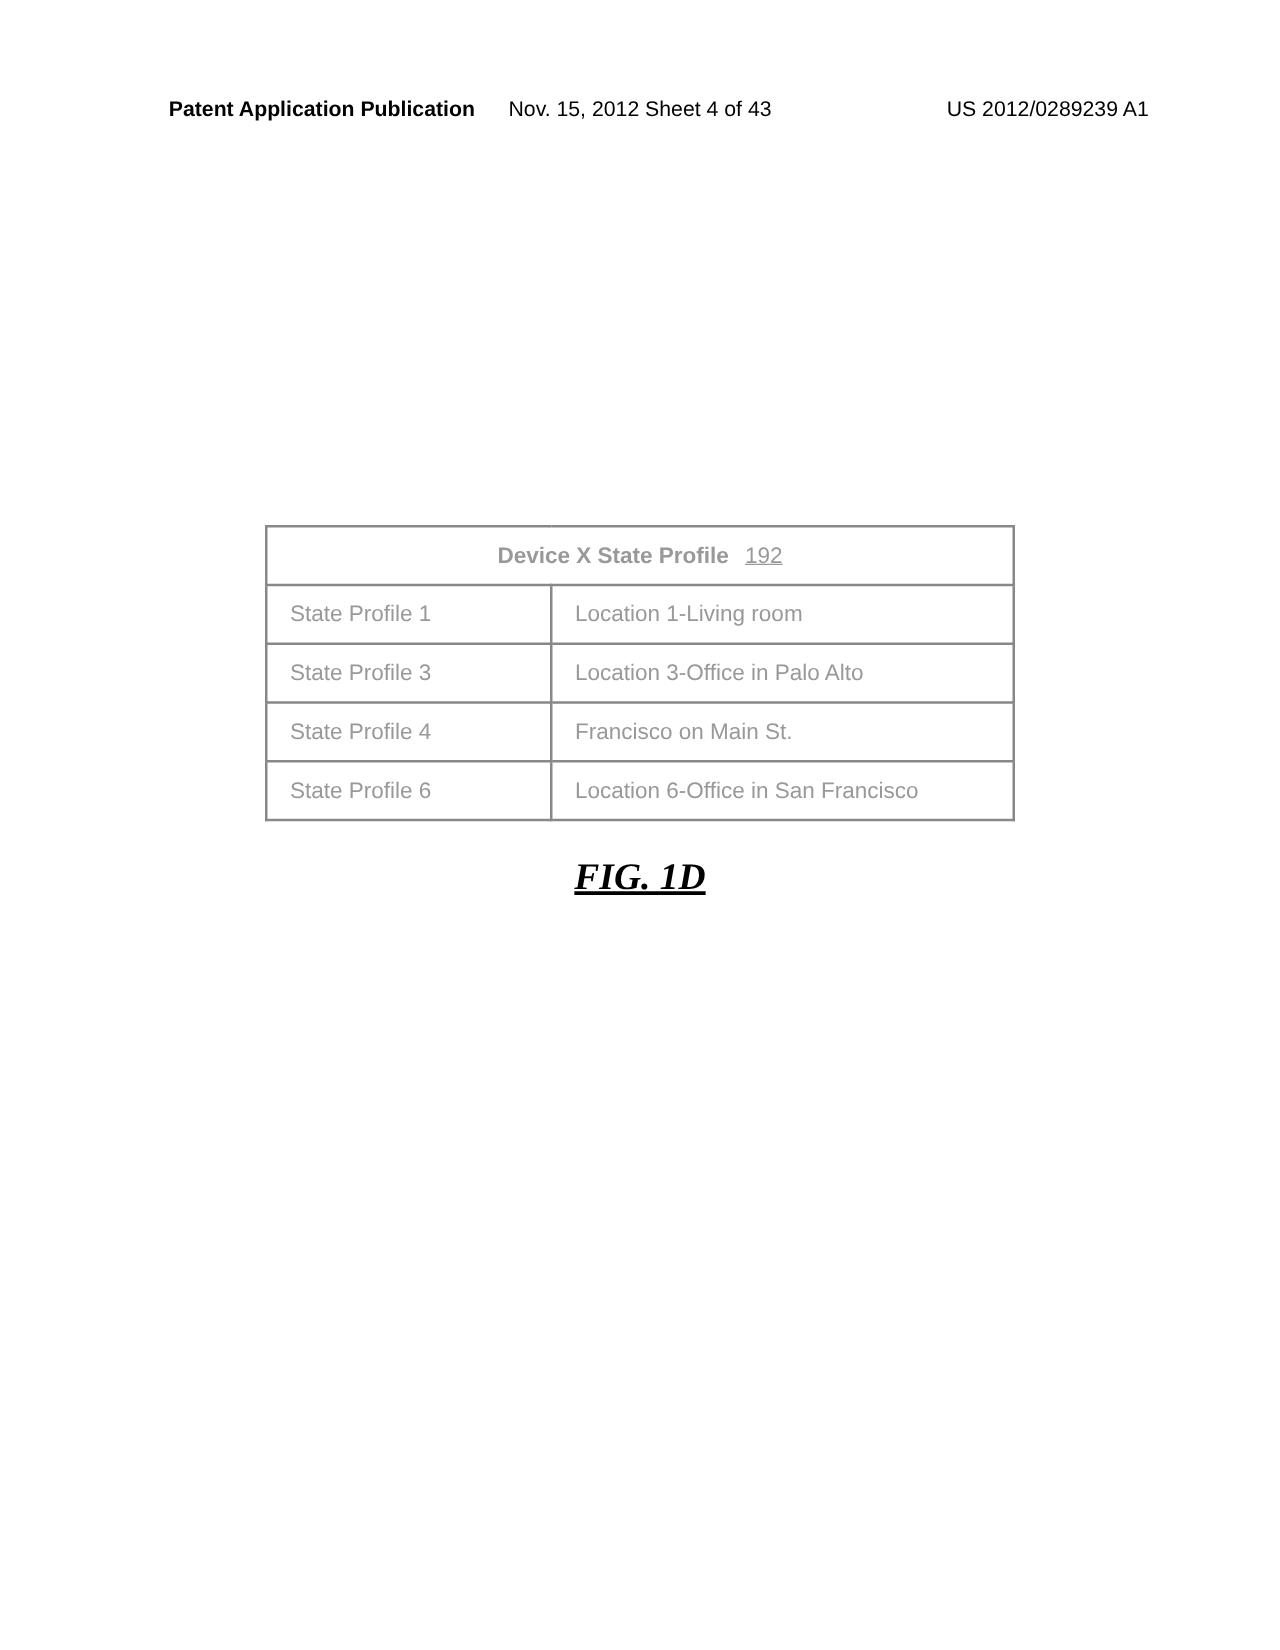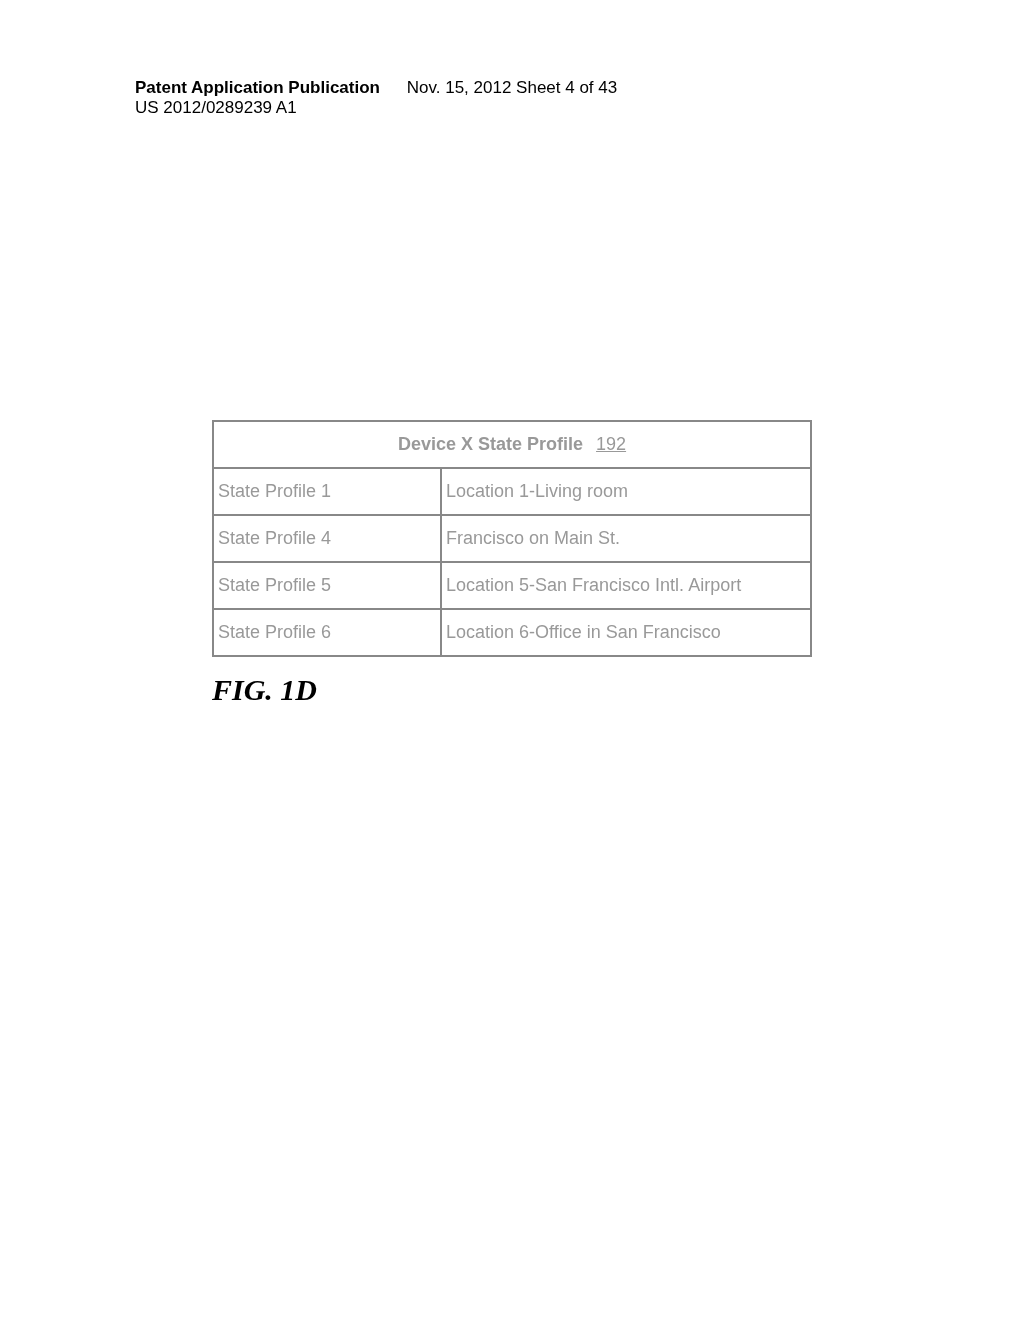--- a/index.html
+++ b/index.html
@@ -16,21 +16,20 @@
     }
     .header {
       position: absolute;
       top: 78px;
       left: 0;
       right: 0;
       display: flex;
       justify-content: space-between;
       padding: 0 105px 0 135px;
       font-size: 17px;
-      flex-direction: column;
     }
     .header-left {
       font-weight: bold;
     }
     .header-center {
       position: absolute;
       left: 50%;
       transform: translateX(-50%);
     }
     .header-right {
@@ -56,34 +55,36 @@
       border-bottom: 2px solid #888;
       color: #444;
     }
     .table-header .ref-num {
       font-weight: normal;
       text-decoration: underline;
       margin-left: 8px;
     }
     .profile-table td {
       border: 2px solid #888;
-      padding: 12px 4px;
+      padding: 12px 18px;
       font-size: 18px;
       color: #999;
       vertical-align: middle;
     }
     .col-left {
       width: 228px;
     }
     .figure-caption {
-      margin-top: 16px;
+      text-align: center;
+      margin-top: 28px;
       font-family: 'Times New Roman', Times, serif;
       font-size: 30px;
       font-weight: bold;
       font-style: italic;
+      text-decoration: underline;
     }
   </style>
 </head>
 <body>
 
 <div class="header">
   <span class="header-left">Patent Application Publication</span>
   <span class="header-center">Nov. 15, 2012  Sheet 4 of 43</span>
   <span class="header-right">US 2012/0289239 A1</span>
 </div>
@@ -95,26 +96,26 @@
       <td colspan="2" class="table-header">
         <span>Device X State Profile</span>
         <span class="ref-num">192</span>
       </td>
     </tr>
     <tr>
       <td class="col-left">State Profile 1</td>
       <td>Location 1-Living room</td>
     </tr>
     <tr>
+      <td class="col-left">State Profile 3</td>
+      <td>Location 3-Office in Palo Alto</td>
+    </tr>
+    <tr>
       <td class="col-left">State Profile 4</td>
       <td>Francisco on Main St.</td>
-    </tr>
-    <tr>
-      <td class="col-left">State Profile 5</td>
-      <td>Location 5-San Francisco Intl. Airport</td>
     </tr>
     <tr>
       <td class="col-left">State Profile 6</td>
       <td>Location 6-Office in San Francisco</td>
     </tr>
   </tbody>
     </table>
   <div class="figure-caption">FIG. 1D</div>
 </div>
 

